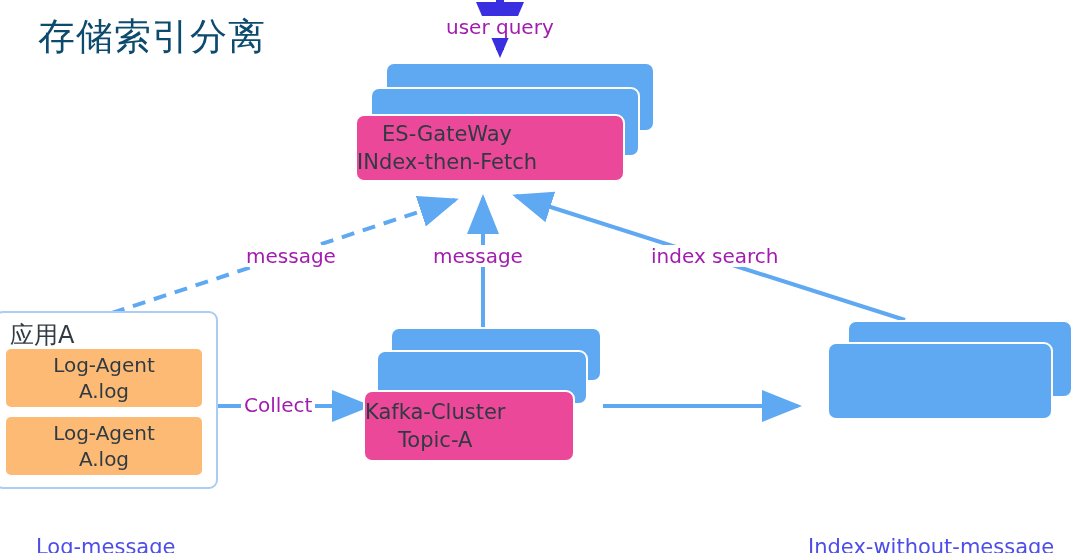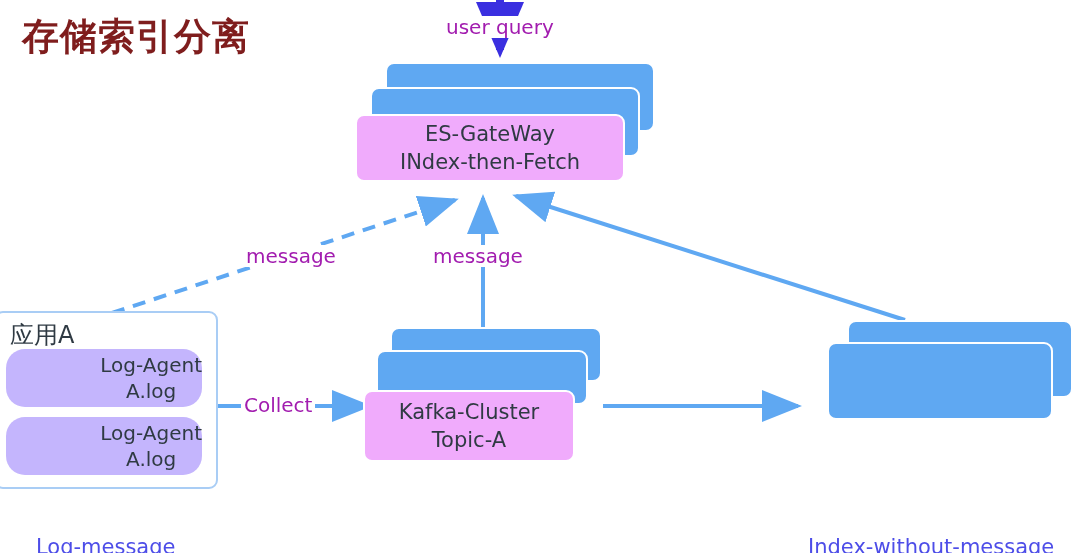--- a/index.html
+++ b/index.html
@@ -21,49 +21,48 @@
     position: absolute;
     left: 0; top: 0;
     width: 1080px;
     height: 553px;
     pointer-events: none;
   }
 
   
   .title {
     position: absolute;
-    left: 22px;
+    left: 38px;
     top: 12px;
     font-size: 37px;
-    font-weight: 700;
-    color: #7f1d1d;
+    font-weight: 400;
+    color: #0c4a6e;
     letter-spacing: 1px;
     white-space: nowrap;
   }
 
   
   .stack {
     position: absolute;
   }
   .stack .layer {
     position: absolute;
     background: #5fa8f2;
     border-radius: 9px;
     border: 2px solid #ffffff;
     box-sizing: border-box;
   }
   .stack .front {
     position: absolute;
-    background: #f0abfc;
+    background: #ec4899;
     border-radius: 9px;
     border: 2px solid #ffffff;
     box-sizing: border-box;
     display: flex;
     align-items: center;
-    justify-content: center;
   }
   .stack .front .txt {
     text-align: center;
     color: #2f3a43;
     font-size: 21px;
     line-height: 1.34;
     white-space: pre-line;
   }
 
   
@@ -77,26 +76,26 @@
   .app-title {
     position: absolute;
     left: 14px;
     top: 6px;
     font-size: 24px;
     color: #2f3a43;
     white-space: nowrap;
   }
   .agent-box {
     position: absolute;
-    background: #c4b5fd;
-    border-radius: 19px;
+    background: #fdba74;
+    border-radius: 5px;
     box-sizing: border-box;
     display: flex;
     align-items: center;
-    justify-content: flex-end;
+    justify-content: center;
   }
   .agent-box .txt {
     text-align: center;
     color: #2f3a43;
     font-size: 20px;
     line-height: 1.3;
     white-space: pre-line;
   }
 
   
@@ -198,20 +197,21 @@
     <div class="layer" style="left:44px; top:0px; width:226px; height:78px;"></div>
     <div class="layer" style="left:24px; top:22px; width:226px; height:78px;"></div>
   </div>
 
   <div class="edge-label" style="left:443px; top:16px;">user query</div>
 
   <div class="edge-label" style="left:243px; top:245px;">message</div>
 
   <div class="edge-label" style="left:430px; top:245px;">message</div>
 
+  <div class="edge-label" style="left:648px; top:245px;">index search</div>
 
   <div class="edge-label" style="left:241px; top:394px;">Collect</div>
 
 
   <div class="caption" style="left:36px; top:515px;">Log-message</div>
   <div class="caption" style="left:808px; top:515px;">Index-without-message</div>
 
 </div>
 
 </body></html>

